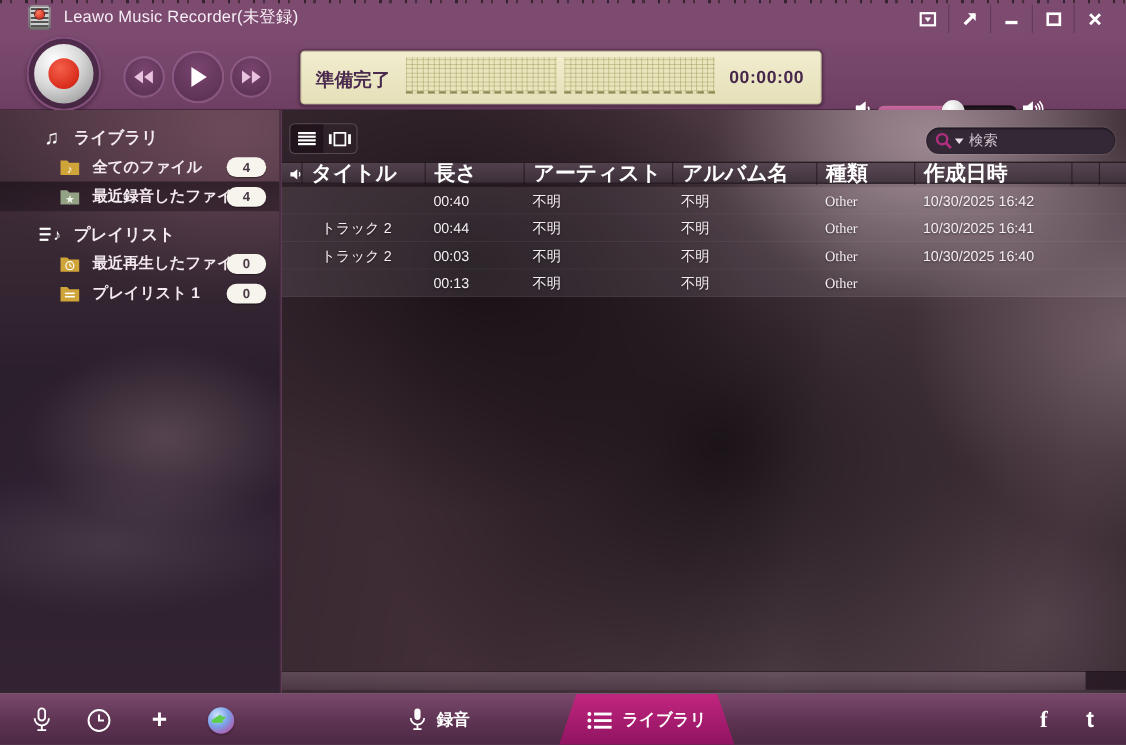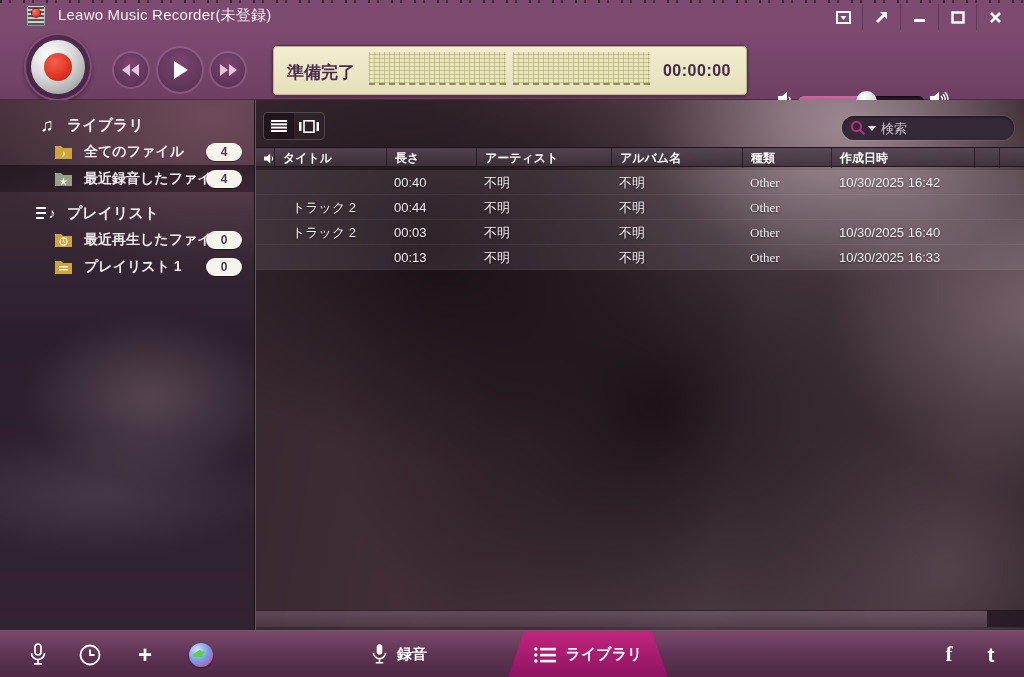--- a/index.html
+++ b/index.html
@@ -102,29 +102,29 @@
 
   .view-toggles { position:absolute; left:8px; top:13px; height:26px; display:flex; border-radius:4px;
     box-shadow:0 0 0 1px rgba(255,255,255,.18); overflow:hidden; }
   .vt-btn { width:30px; height:26px; display:flex; align-items:center; justify-content:center; cursor:default; }
   .vt-btn.active { background:rgba(20,10,18,.55); }
 
   .search-box { position:absolute; right:10px; top:16px; width:172px; height:24px; border-radius:12px;
     background:#342837; box-shadow:inset 0 1px 2px rgba(0,0,0,.5), 0 0 0 1px rgba(255,255,255,.08);
     display:flex; align-items:center; padding:0 8px; gap:2px; }
   .search-box input { flex:1; background:transparent; border:none; outline:none; color:#fca5a5;
-    font-size:13px; font-family:Liberation Sans, sans-serif; min-width:0; }
+    font-size:13px; font-family:Liberation Serif, serif; min-width:0; }
   .search-box input::placeholder { color:#cfc3cc; opacity:1; }
   .search-caret { width:0; height:0; border-left:4px solid transparent; border-right:4px solid transparent;
     border-top:5px solid #e8e0e6; margin-right:3px; }
 
   .thead { position:absolute; left:0; top:47px; width:768px; height:20px;
     background:linear-gradient(180deg,rgba(84,68,80,.92),rgba(62,49,59,.92));
     border-top:1px solid rgba(20,12,18,.8); border-bottom:1px solid rgba(20,12,18,.8);
-    font-size:12px; font-weight:bold; color:#fff; }
+    font-size:19px; font-weight:bold; color:#fff; }
   .th { position:absolute; top:0; height:20px; display:flex; align-items:center; padding-left:8px;
     border-left:1px solid rgba(25,16,22,.65); overflow:hidden; white-space:nowrap; }
   .th:first-child { border-left:none; }
 
   .rows { position:absolute; left:0; top:70px; width:768px; }
   .trow { position:relative; height:25px; background:rgba(232,222,232,.10);
     border-bottom:1px solid rgba(255,255,255,.05); font-size:13px; color:#f5eef3; cursor:default; }
   .td { position:absolute; top:0; height:25px; display:flex; align-items:center; padding-left:8px;
     overflow:hidden; white-space:nowrap; text-shadow:0 1px 2px rgba(0,0,0,.45); }
 
@@ -368,35 +368,35 @@
         <div class="td c-album">不明</div>
         <div class="td c-kind">Other</div>
         <div class="td c-created">10/30/2025 16:42</div>
       </div>
       <div class="trow">
         <div class="td c-title">トラック 2</div>
         <div class="td c-len">00:44</div>
         <div class="td c-artist">不明</div>
         <div class="td c-album">不明</div>
         <div class="td c-kind">Other</div>
+        <div class="td c-created">10/30/2025 16:41</div>
       </div>
       <div class="trow">
         <div class="td c-title">トラック 2</div>
         <div class="td c-len">00:03</div>
         <div class="td c-artist">不明</div>
         <div class="td c-album">不明</div>
         <div class="td c-kind">Other</div>
         <div class="td c-created">10/30/2025 16:40</div>
       </div>
       <div class="trow">
         <div class="td c-len">00:13</div>
         <div class="td c-artist">不明</div>
         <div class="td c-album">不明</div>
         <div class="td c-kind">Other</div>
-        <div class="td c-created">10/30/2025 16:33</div>
       </div>
     </div>
 
     <div class="hscroll"></div>
     <div class="hscroll-corner"></div>
   </div>
 
   <div class="bottombar">
     <div class="bb-icon bb-mic">
       <svg width="16" height="22" viewBox="0 0 16 22">

